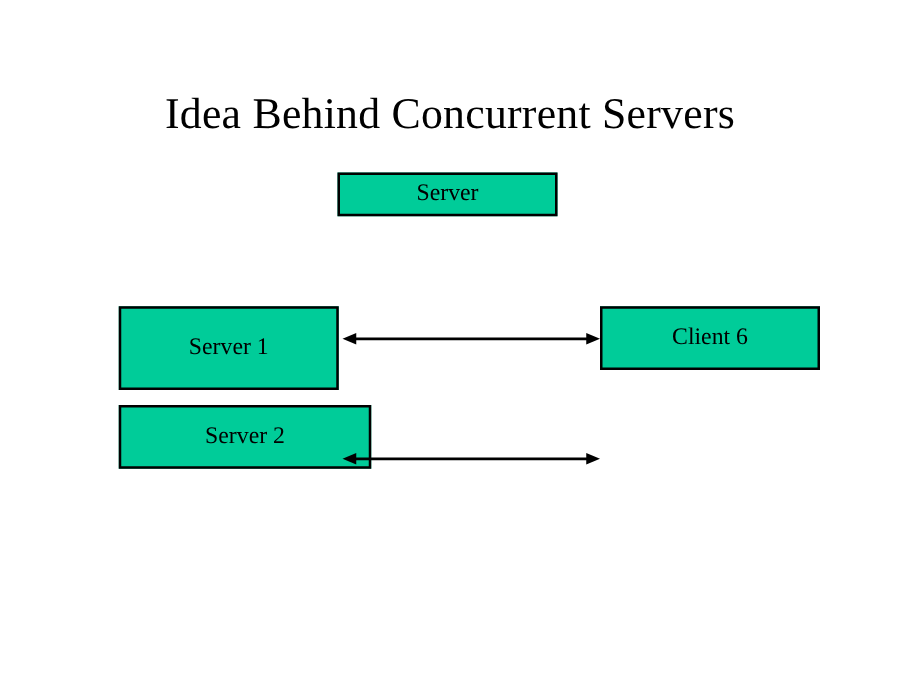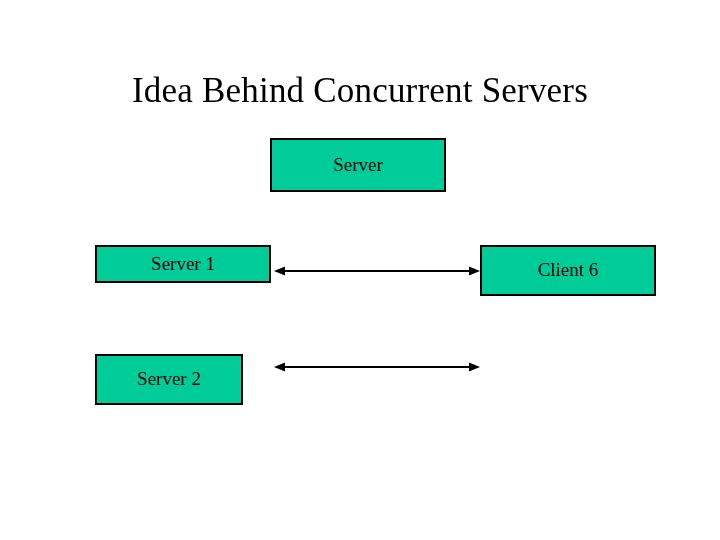--- a/index.html
+++ b/index.html
@@ -47,24 +47,24 @@
     font-family: "Liberation Serif", "DejaVu Serif", serif;
     font-size: 19px;
     color: #000000;
     line-height: 1;
   }
   .node-label {
     display: block;
     transform: translateY(-1px);
   }
   
-  #box-server       { left: 270px; top: 138px; width: 176px; height: 54px; }
-  #box-server-1     { left:  95px; top: 245px; width: 176px; height: 38px; }
+  #box-server       { left: 270px; top: 138px; width: 176px; height: 35px; }
+  #box-server-1     { left:  95px; top: 245px; width: 176px; height: 67px; }
   #box-client-1     { left: 480px; top: 245px; width: 176px; height: 51px; }
-  #box-server-2     { left:  95px; top: 354px; width: 148px; height: 51px; text-align: right; }
+  #box-server-2     { left:  95px; top: 324px; width: 202px; height: 51px; text-align: right; }
   #box-client-2     { left: 480px; top: 342px; width: 176px; height: 51px; }
 
   .connector {
     position: absolute;
     left: 272px;
     width: 210px;
     height: 14px;
   }
   #connector-1 { top: 264px; }
   #connector-2 { top: 360px; }

